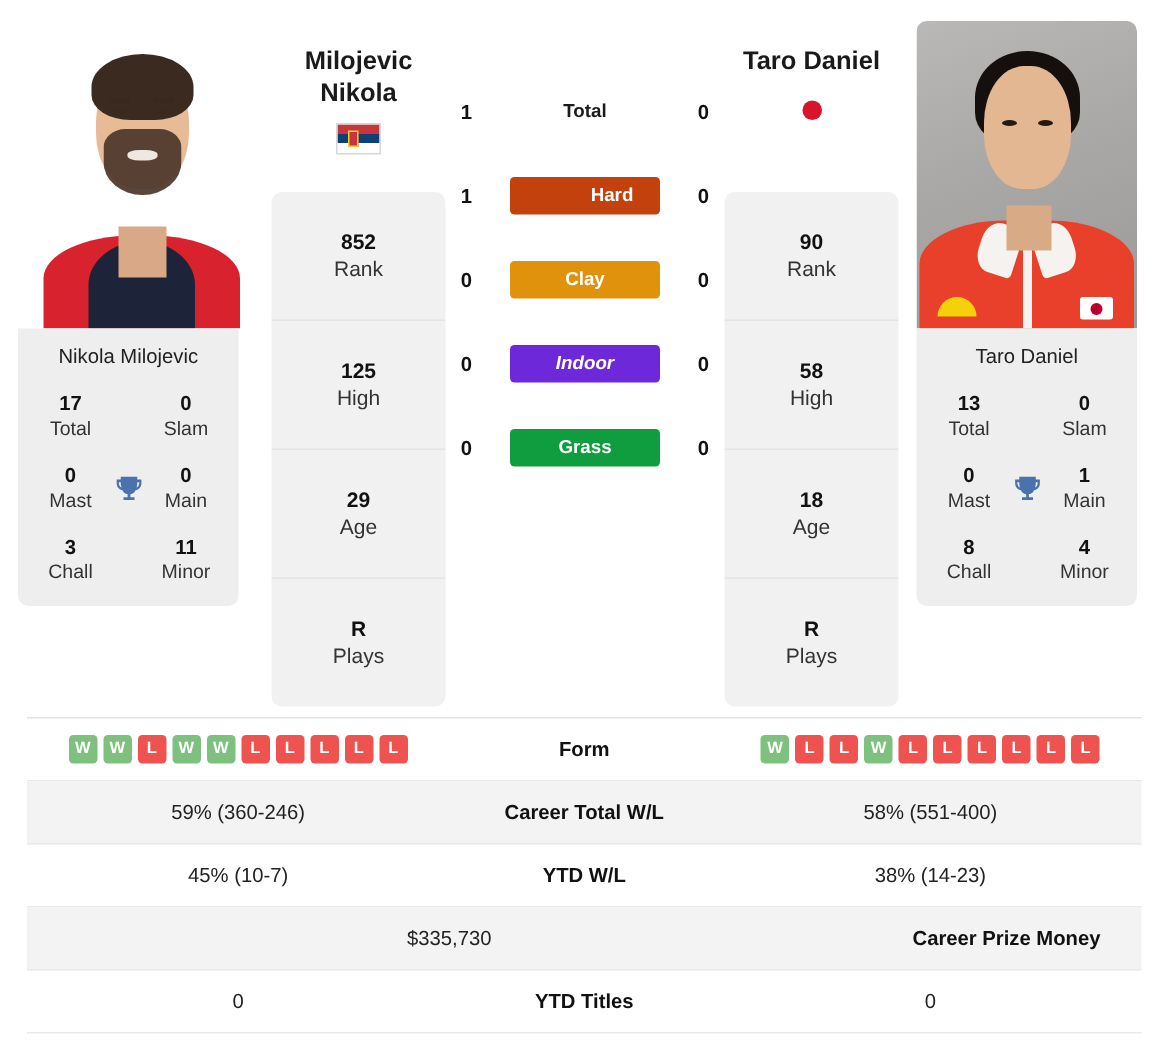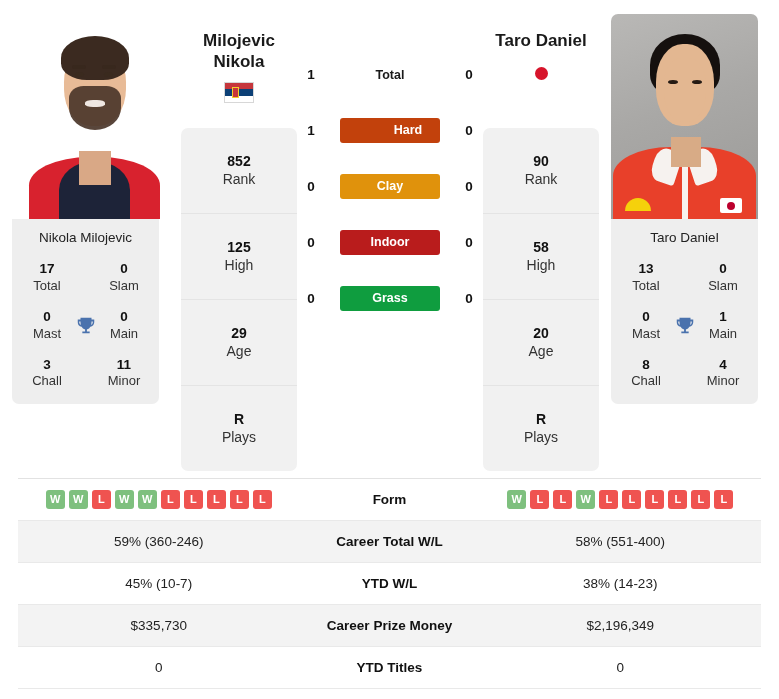--- a/index.html
+++ b/index.html
@@ -520,21 +520,21 @@
     <div class="rank-card right">
       <div class="rank-cell">
         <div class="rank-val">90</div>
         <div class="rank-lbl">Rank</div>
       </div>
       <div class="rank-cell">
         <div class="rank-val">58</div>
         <div class="rank-lbl">High</div>
       </div>
       <div class="rank-cell">
-        <div class="rank-val">20</div>
+        <div class="rank-val">18</div>
         <div class="rank-lbl">Age</div>
       </div>
       <div class="rank-cell">
         <div class="rank-val">R</div>
         <div class="rank-lbl">Plays</div>
       </div>
     </div>
 
     <div class="h2h">
       <div class="h2h-row">
@@ -557,21 +557,21 @@
         <div class="h2h-num">0</div>
         <div class="h2h-mid">
           <span class="surf" style="background:#e0920c;">Clay</span>
         </div>
         <div class="h2h-num">0</div>
       </div>
 
       <div class="h2h-row">
         <div class="h2h-num">0</div>
         <div class="h2h-mid">
-          <span class="surf" style="background:#b91c1c;">Indoor</span>
+          <span class="surf" style="background:#6d28d9;font-style:italic;">Indoor</span>
         </div>
         <div class="h2h-num">0</div>
       </div>
 
       <div class="h2h-row">
         <div class="h2h-num">0</div>
         <div class="h2h-mid">
           <span class="surf" style="background:#0f9d3f;">Grass</span>
         </div>
         <div class="h2h-num">0</div>
@@ -621,21 +621,20 @@
 
     <div class="trow">
       <div class="tcell">45% (10-7)</div>
       <div class="tcell mid">YTD W/L</div>
       <div class="tcell">38% (14-23)</div>
     </div>
 
     <div class="trow alt">
       <div class="tcell">$335,730</div>
       <div class="tcell mid">Career Prize Money</div>
-      <div class="tcell">$2,196,349</div>
     </div>
 
     <div class="trow">
       <div class="tcell">0</div>
       <div class="tcell mid">YTD Titles</div>
       <div class="tcell">0</div>
     </div>
   </div>
 </div>
 

